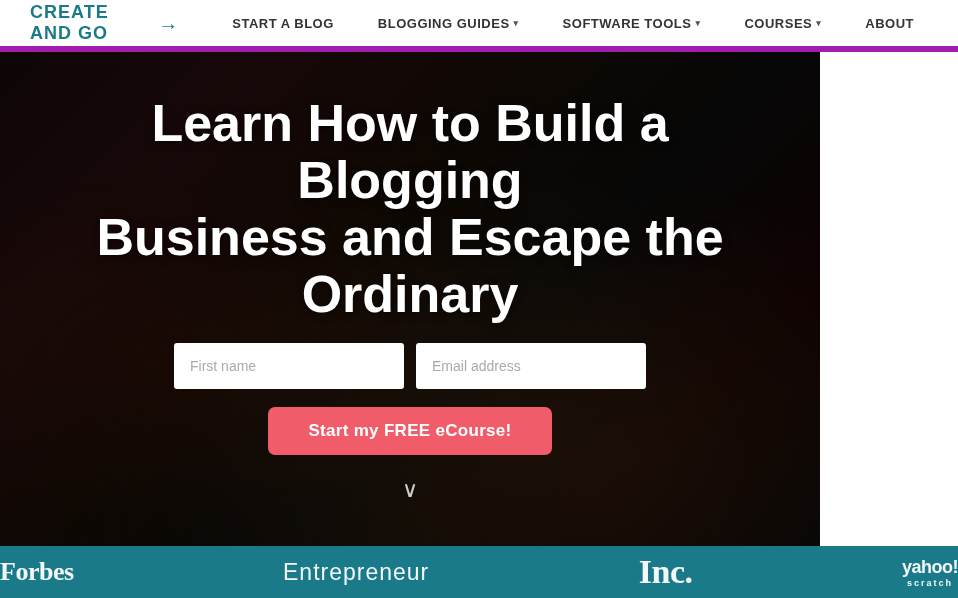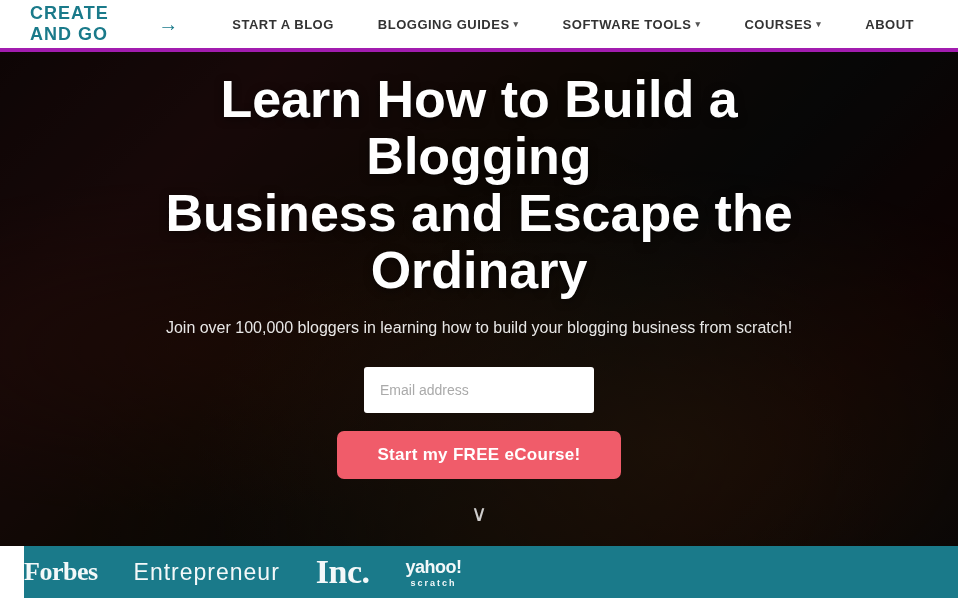--- a/index.html
+++ b/index.html
@@ -7,21 +7,21 @@
 
     
     .header {
       position: relative;
       z-index: 100;
       background: #fff;
       display: flex;
       align-items: center;
       padding: 0 30px;
       height: 52px;
-      border-bottom: 4px solid #a21caf;
+      border-bottom: 6px solid #a21caf;
     }
     .logo {
       display: flex;
       align-items: center;
       text-decoration: none;
       margin-right: 40px;
     }
     .logo-text {
       font-size: 18px;
       font-weight: 900;
@@ -53,21 +53,21 @@
       white-space: nowrap;
     }
     .nav-chevron {
       font-size: 9px;
       color: #555;
     }
 
     
     .hero {
       position: relative;
-      width: 958px;
+      width: 820px;
       height: 494px;
       display: flex;
       flex-direction: column;
       align-items: center;
       justify-content: center;
       overflow: hidden;
     }
     .hero-bg {
       position: absolute;
       inset: 0;
@@ -156,23 +156,22 @@
       display: block;
       text-align: center;
     }
 
     
     .press-bar {
       background: #1a7a8a;
       height: 52px;
       display: flex;
       align-items: center;
-      justify-content: flex-start;
+      justify-content: space-between;
       gap: 36px;
-      margin-left: 24px;
     }
     .press-logo {
       color: #fff;
       font-weight: 700;
       font-size: 22px;
       letter-spacing: -0.5px;
       opacity: 0.95;
     }
     .press-logo.forbes { font-family: Georgia, serif; font-size: 26px; }
     .press-logo.entrepreneur { font-size: 23px; font-weight: 400; letter-spacing: 1px; }
@@ -211,22 +210,22 @@
 </header>
 
 <section class="hero">
   <div class="hero-bg"></div>
   <div class="hero-overlay"></div>
   <div class="hero-content">
     <h1 class="hero-title">
       <span>Learn How to Build a Blogging</span><br>
       <span>Business and Escape the Ordinary</span>
     </h1>
-    <p class="hero-subtitle">Join over 100,000 bloggers in learning how to build your blogging business from scratch!</p>
     <div class="hero-form">
+      <input class="hero-input" type="text" placeholder="First name" style="">
       <input class="hero-input" type="email" placeholder="Email address" style="">
     </div>
     <button class="hero-cta">Start my FREE eCourse!</button>
     <span class="hero-chevron">∨</span>
   </div>
 </section>
 
 <div class="press-bar">
   <span class="press-logo forbes">Forbes</span>
   <span class="press-logo entrepreneur">Entrepreneur</span>

